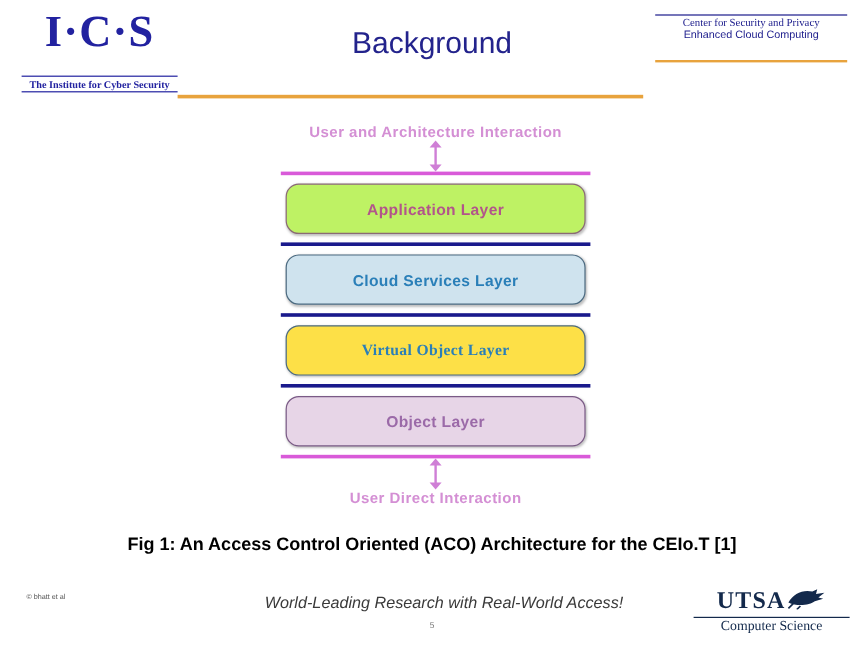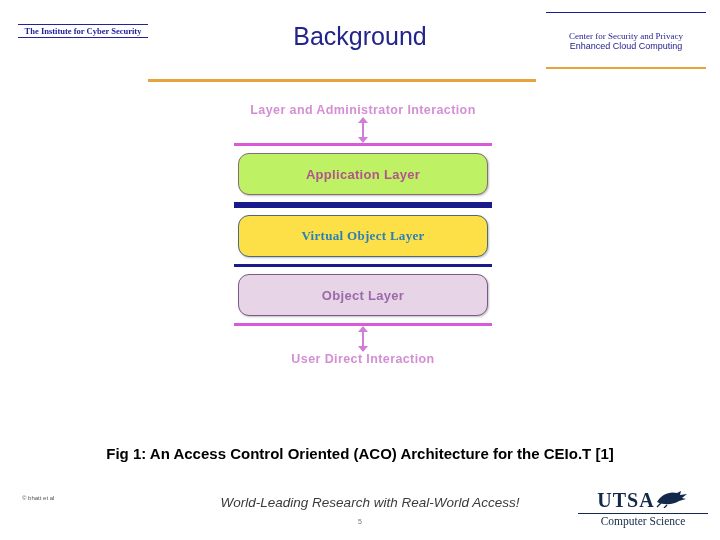--- a/index.html
+++ b/index.html
@@ -74,21 +74,21 @@
     color: #1c1c8c;
     letter-spacing: 0.5px;
     line-height: 1;
   }
   .cspecc-logo .line1 {
     font-family: "Liberation Serif", serif;
     font-size: 9px;
     color: #1c1c8c;
     border-top: 1px solid #1c1c8c;
     margin-top: 2px;
-    padding-top: 18px;
+    padding-top: 1px;
     white-space: nowrap;
   }
   .cspecc-logo .line2 {
     font-family: Liberation Sans, sans-serif;
     font-size: 9px;
     color: #1c1c8c;
     border-bottom: 2px solid #e8a33d;
     padding-bottom: 16px;
     white-space: nowrap;
   }
@@ -267,51 +267,55 @@
     margin-top: 1px;
     padding-top: 1px;
   }
 </style>
 </head>
 <body>
 
 <div class="header">
 
   <div class="ics-logo">
+    <div class="big">I·C·S</div>
     <div class="sub">The Institute for Cyber Security</div>
   </div>
 
   <div class="slide-title">Background</div>
 
   <div class="cspecc-logo">
     <div class="line1">Center for Security and Privacy</div>
     <div class="line2">Enhanced Cloud Computing</div>
   </div>
 
   <div class="header-rule"></div>
 </div>
 
 <div class="diagram">
 
-  <div class="band-label">Layer and Administrator Interaction</div>
+  <div class="band-label">User and Architecture Interaction</div>
 
   <div class="arrow-v">
     <div class="head-up"></div>
     <div class="shaft"></div>
     <div class="head-down"></div>
   </div>
 
   <div class="sep"></div>
 
   <div class="layer-box app">
     <span>Application Layer</span>
   </div>
 
   <div class="sep blue"></div>
 
+  <div class="layer-box cloud">
+    <span>Cloud Services Layer</span>
+  </div>
 
   <div class="sep blue"></div>
 
   <div class="layer-box virtual">
     <span>Virtual Object Layer</span>
   </div>
 
   <div class="sep blue"></div>
 
   <div class="layer-box object">

